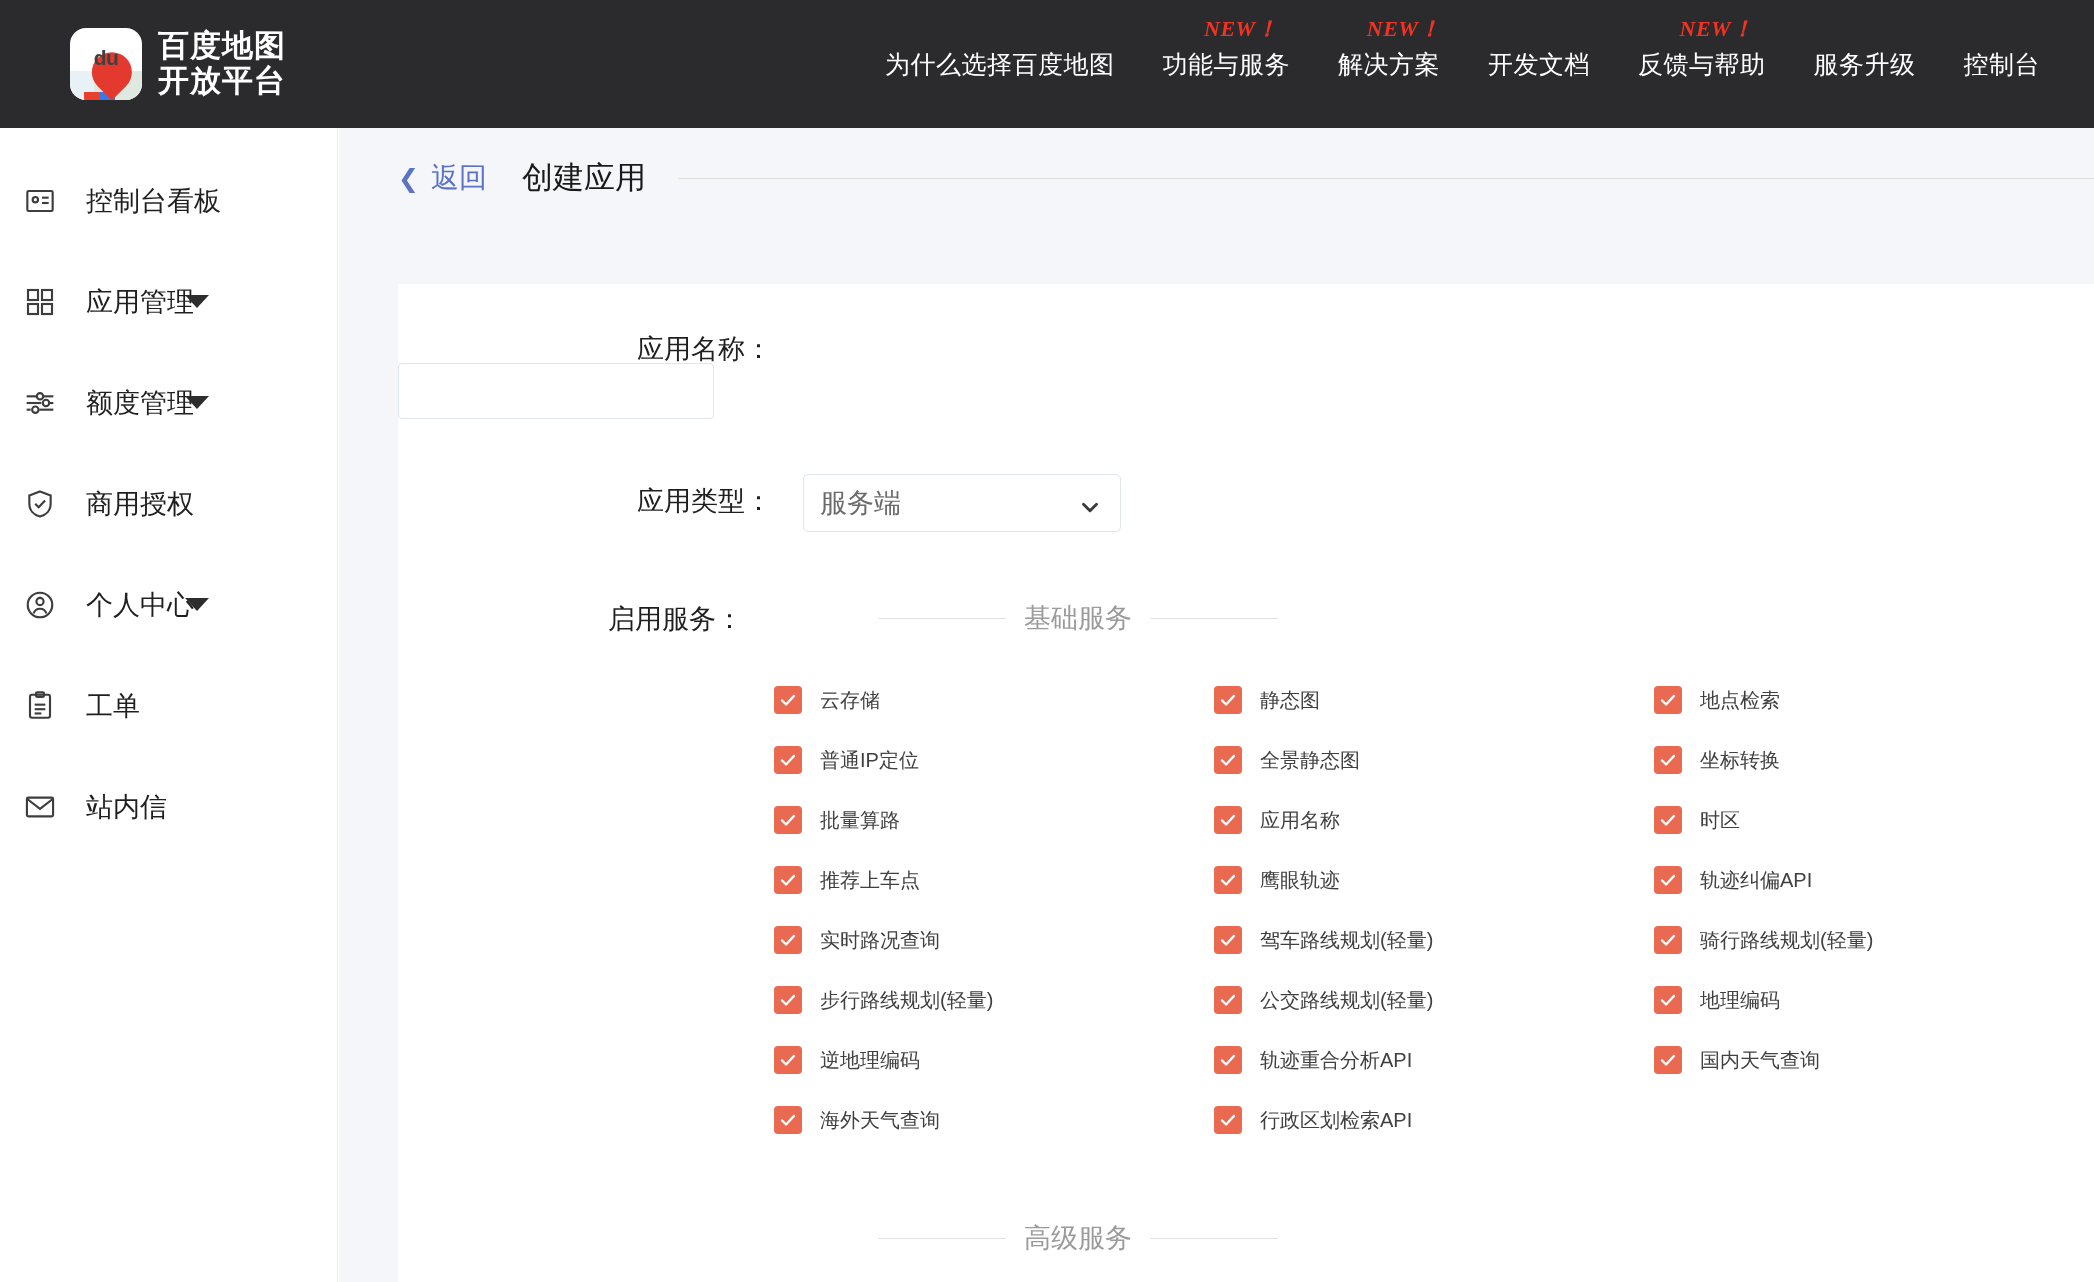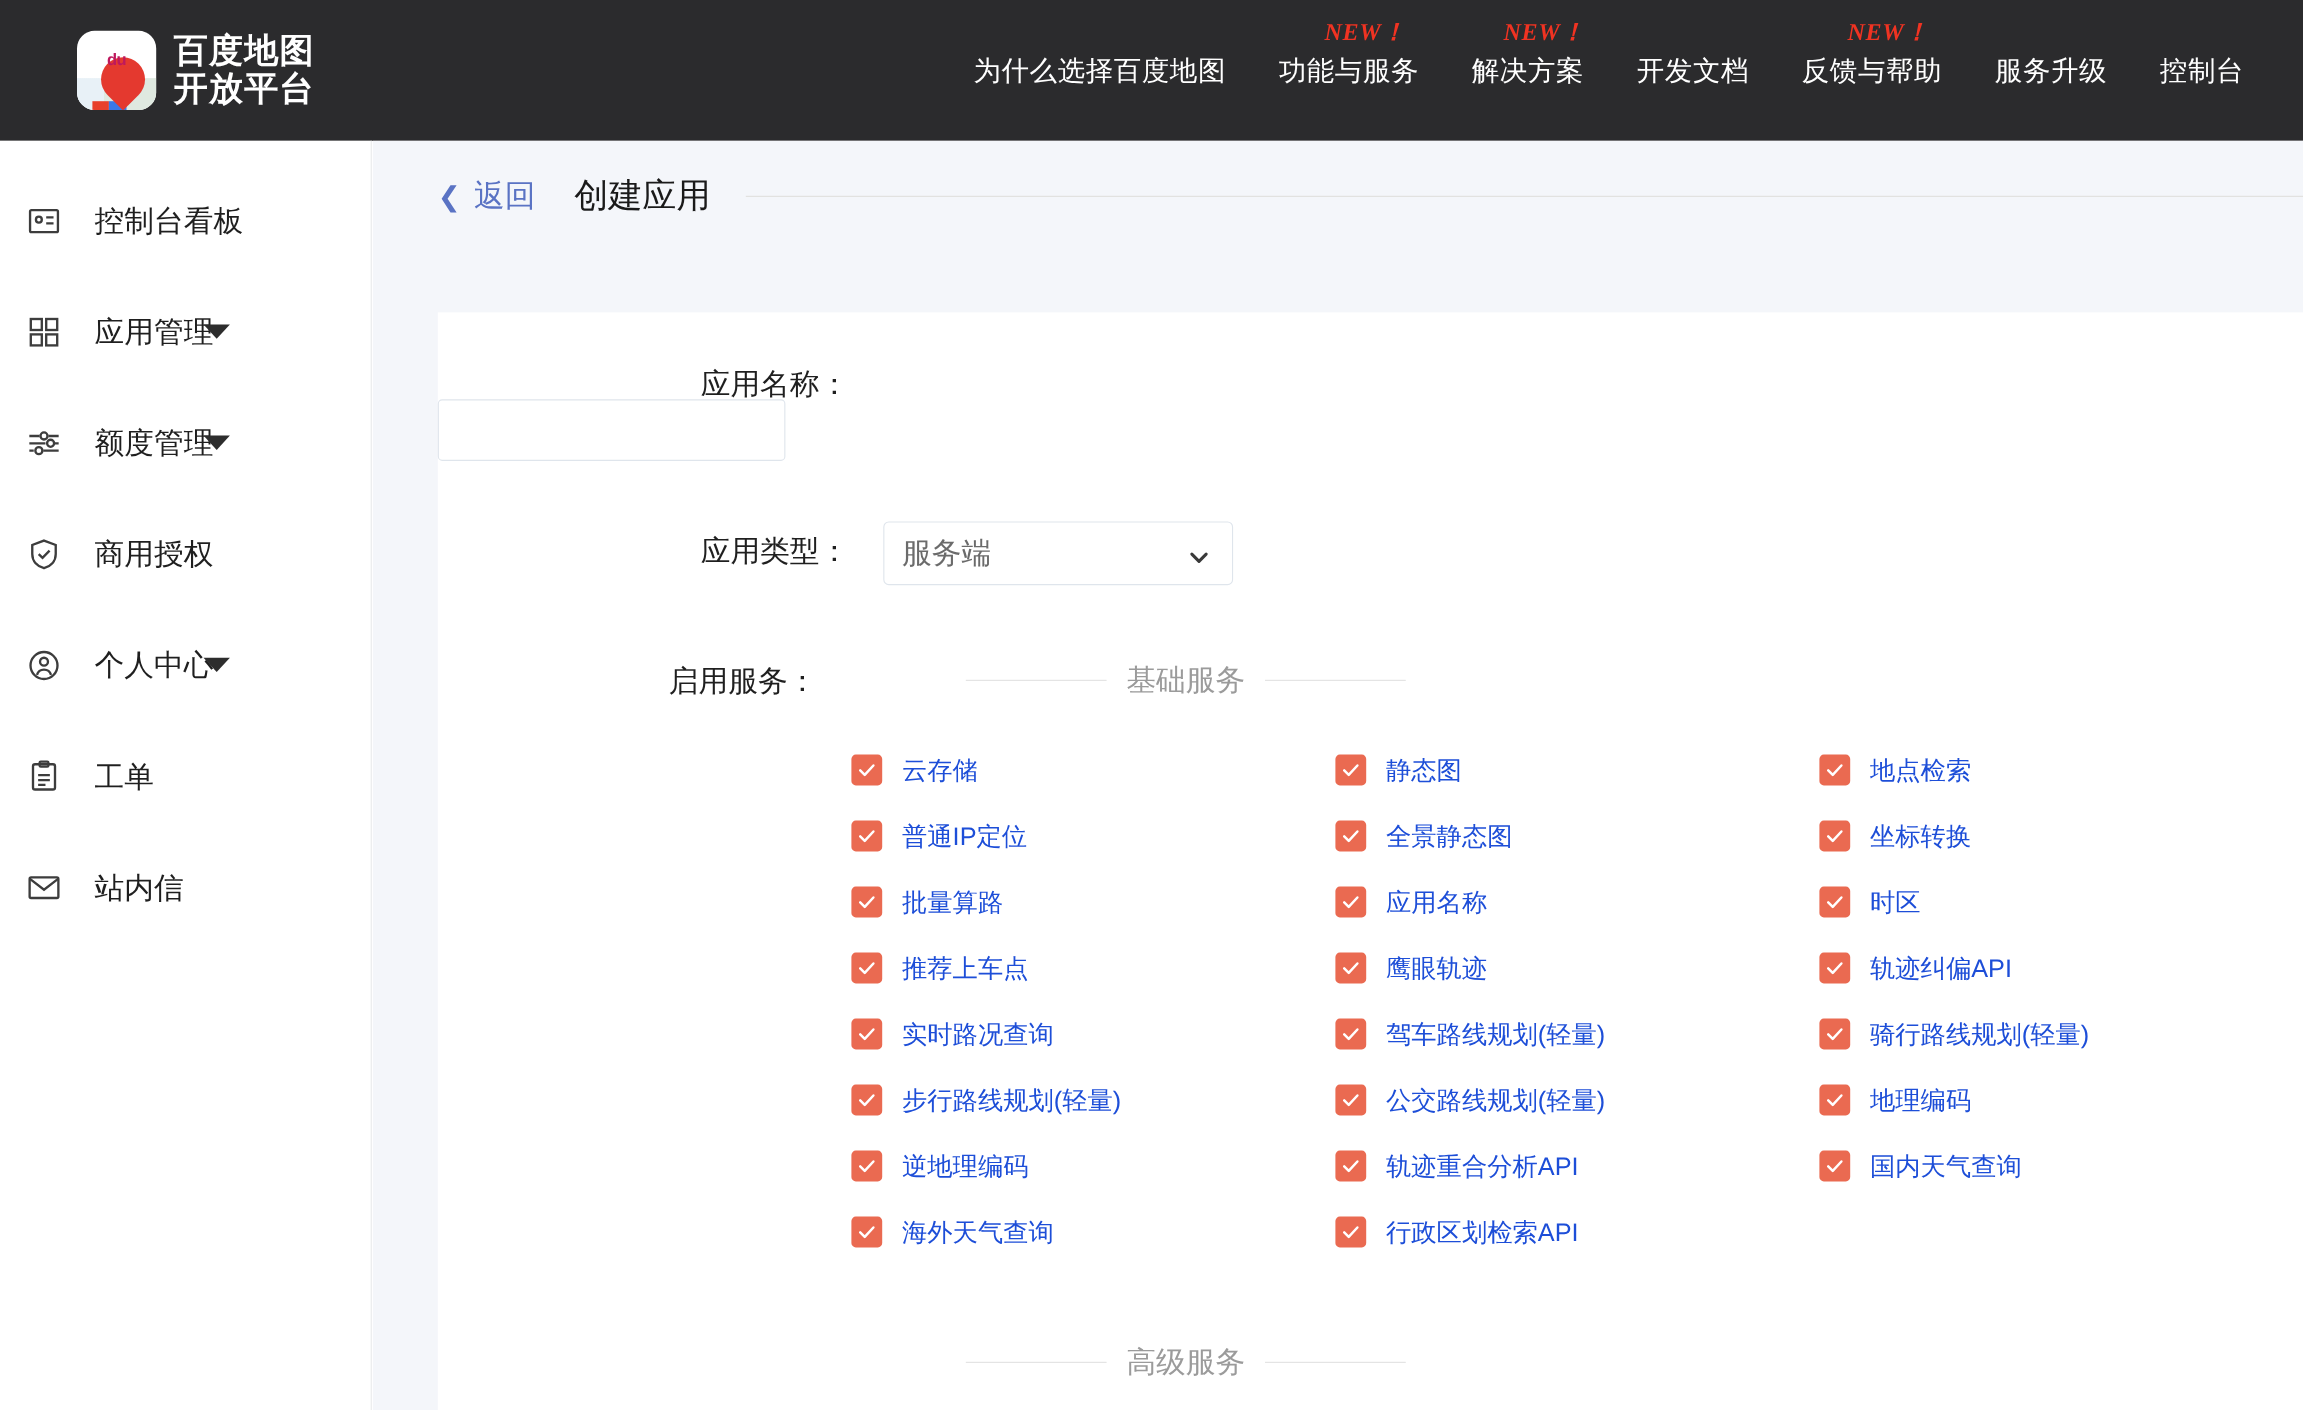--- a/index.html
+++ b/index.html
@@ -58,22 +58,22 @@
     transform: translateX(-50%);
     width: 40px; height: 40px;
     background: #e4392f;
     border-radius: 50% 50% 50% 0;
     rotate: -45deg;
   }
   .brand-logo .pin-text {
     position: absolute;
     left: 50%; top: 25%;
     transform: translateX(-50%);
-    color: #be185d;
-    font-size: 15px;
+    color: #404040;
+    font-size: 21px;
     font-weight: bold;
     letter-spacing: -0.5px;
   }
   .brand-word {
     color: #fff;
     font-size: 31px;
     font-weight: 700;
     line-height: 1.12;
     letter-spacing: 1px;
   }
@@ -289,22 +289,22 @@
     border-radius: 4px;
     background: #ea6a51;
     flex: none;
     display: flex;
     align-items: center;
     justify-content: center;
     margin-right: 18px;
   }
   .cb svg { display: block; }
   .svc-text {
-    font-size: 23px;
-    color: #1d4ed8;
+    font-size: 20px;
+    color: #404040;
     white-space: nowrap;
   }
 </style>
 </head>
 <body>
 
 <div class="topnav">
 
   <div class="brand">
     <div class="brand-logo">

